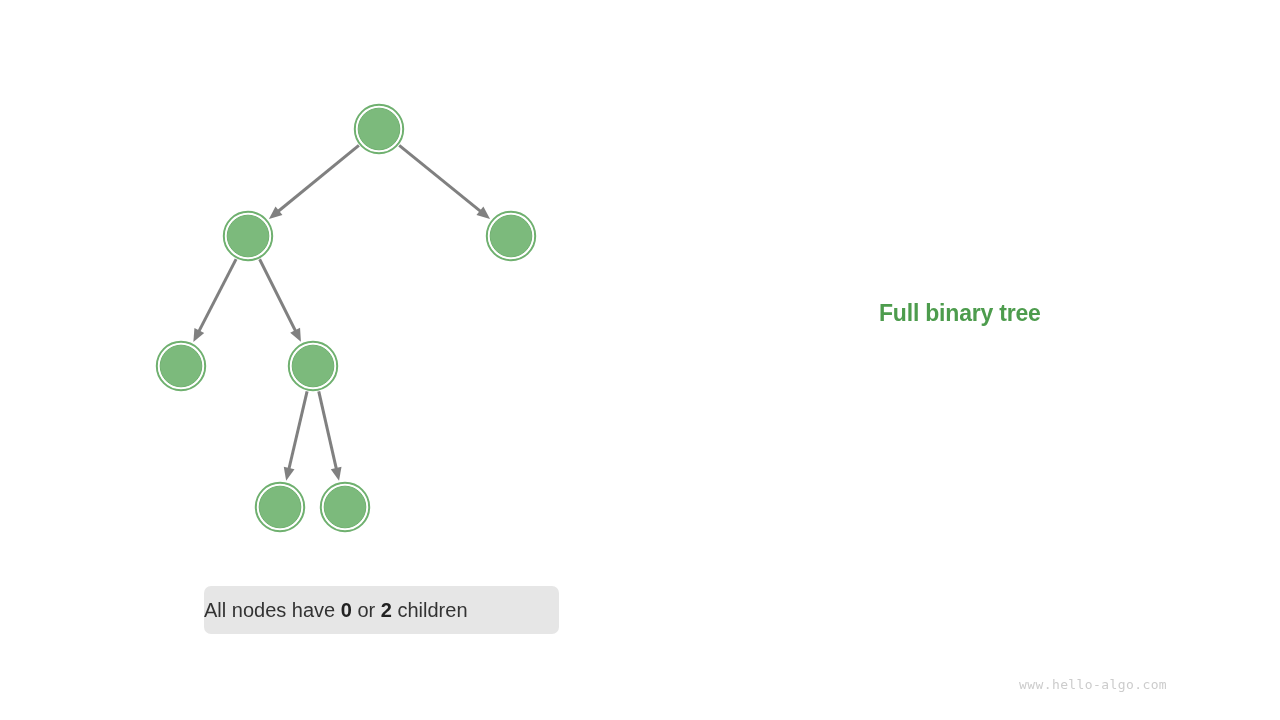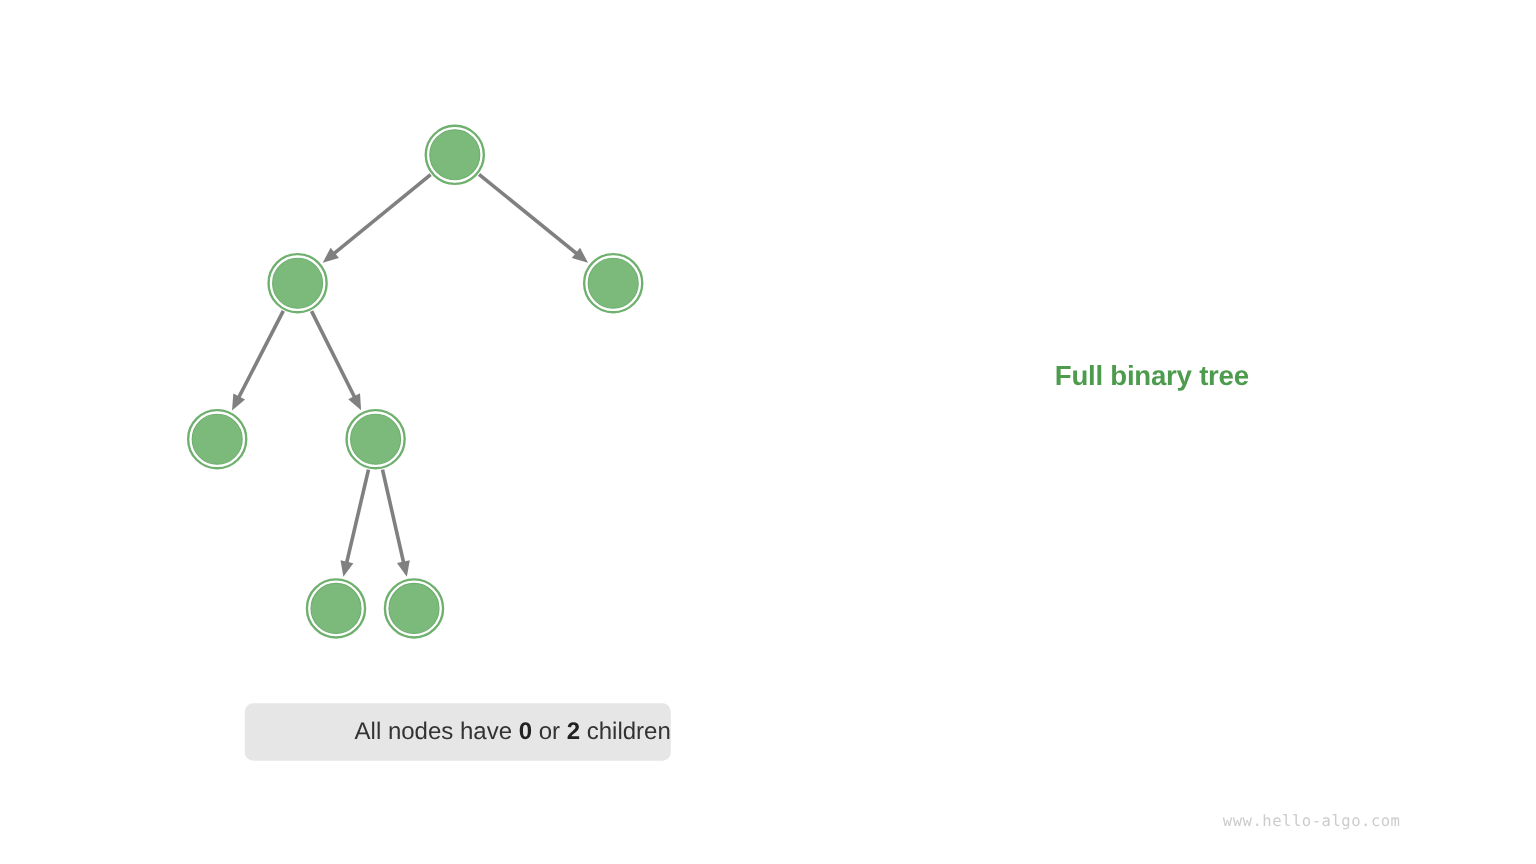--- a/index.html
+++ b/index.html
@@ -42,21 +42,21 @@
   .caption-pill {
     position: absolute;
     left: 204px;
     top: 586px;
     width: 355px;
     height: 48px;
     background: #e6e6e6;
     border-radius: 7px;
     display: flex;
     align-items: center;
-    justify-content: flex-end;
+    justify-content: flex-start;
     box-sizing: border-box;
   }
   .caption-text {
     font-size: 20px;
     color: #333333;
     white-space: nowrap;
     font-family: "Liberation Sans", sans-serif;
   }
   .caption-text b {
     font-weight: bold;

